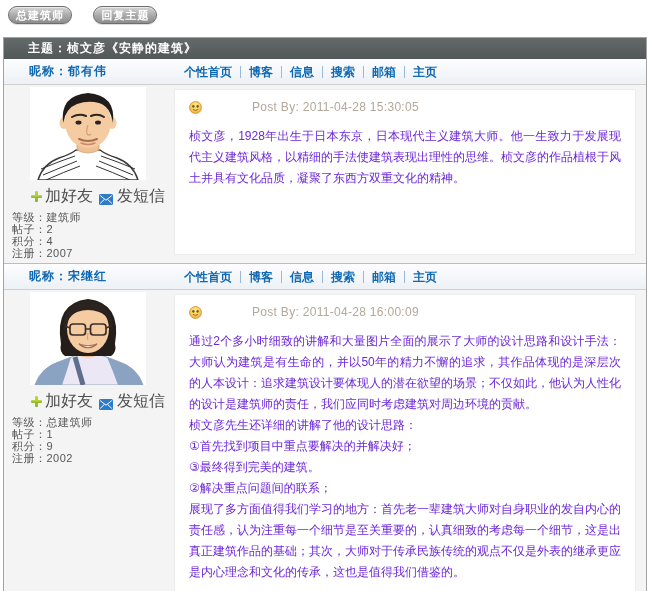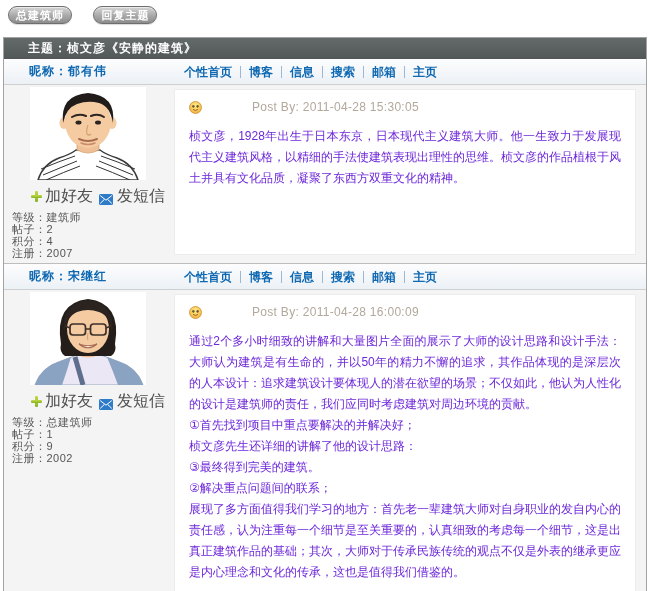--- a/index.html
+++ b/index.html
@@ -240,22 +240,22 @@
                 <ellipse cx="8.6" cy="5.3" rx="1.1" ry="1.4" fill="#5a431a"></ellipse>
                 <circle cx="4.7" cy="4.9" r="0.35" fill="#fff"></circle>
                 <circle cx="8.9" cy="4.9" r="0.35" fill="#fff"></circle>
                 <path d="M4.4,8.7 q2.1,1.7 4.2,0" stroke="#8a5a1a" stroke-width="0.9" fill="none" stroke-linecap="round"></path>
               </svg>
             </span>
             <span class="post-time">Post By: 2011-04-28  16:00:09</span>
           </div>
           <div class="post-text">
             <p>通过2个多小时细致的讲解和大量图片全面的展示了大师的设计思路和设计手法：大师认为建筑是有生命的，并以50年的精力不懈的追求，其作品体现的是深层次的人本设计：追求建筑设计要体现人的潜在欲望的场景；不仅如此，他认为人性化的设计是建筑师的责任，我们应同时考虑建筑对周边环境的贡献。</p>
+            <p>桢文彦先生还详细的讲解了他的设计思路：</p>
             <p>①首先找到项目中重点要解决的并解决好；</p>
-            <p>桢文彦先生还详细的讲解了他的设计思路：</p>
             <p>③最终得到完美的建筑。</p>
             <p>②解决重点问题间的联系；</p>
             <p>展现了多方面值得我们学习的地方：首先老一辈建筑大师对自身职业的发自内心的责任感，认为注重每一个细节是至关重要的，认真细致的考虑每一个细节，这是出真正建筑作品的基础；其次，大师对于传承民族传统的观点不仅是外表的继承更应是内心理念和文化的传承，这也是值得我们借鉴的。</p>
           </div>
         </div>
       </div>
     </section>
 
   </div>
 </div>

